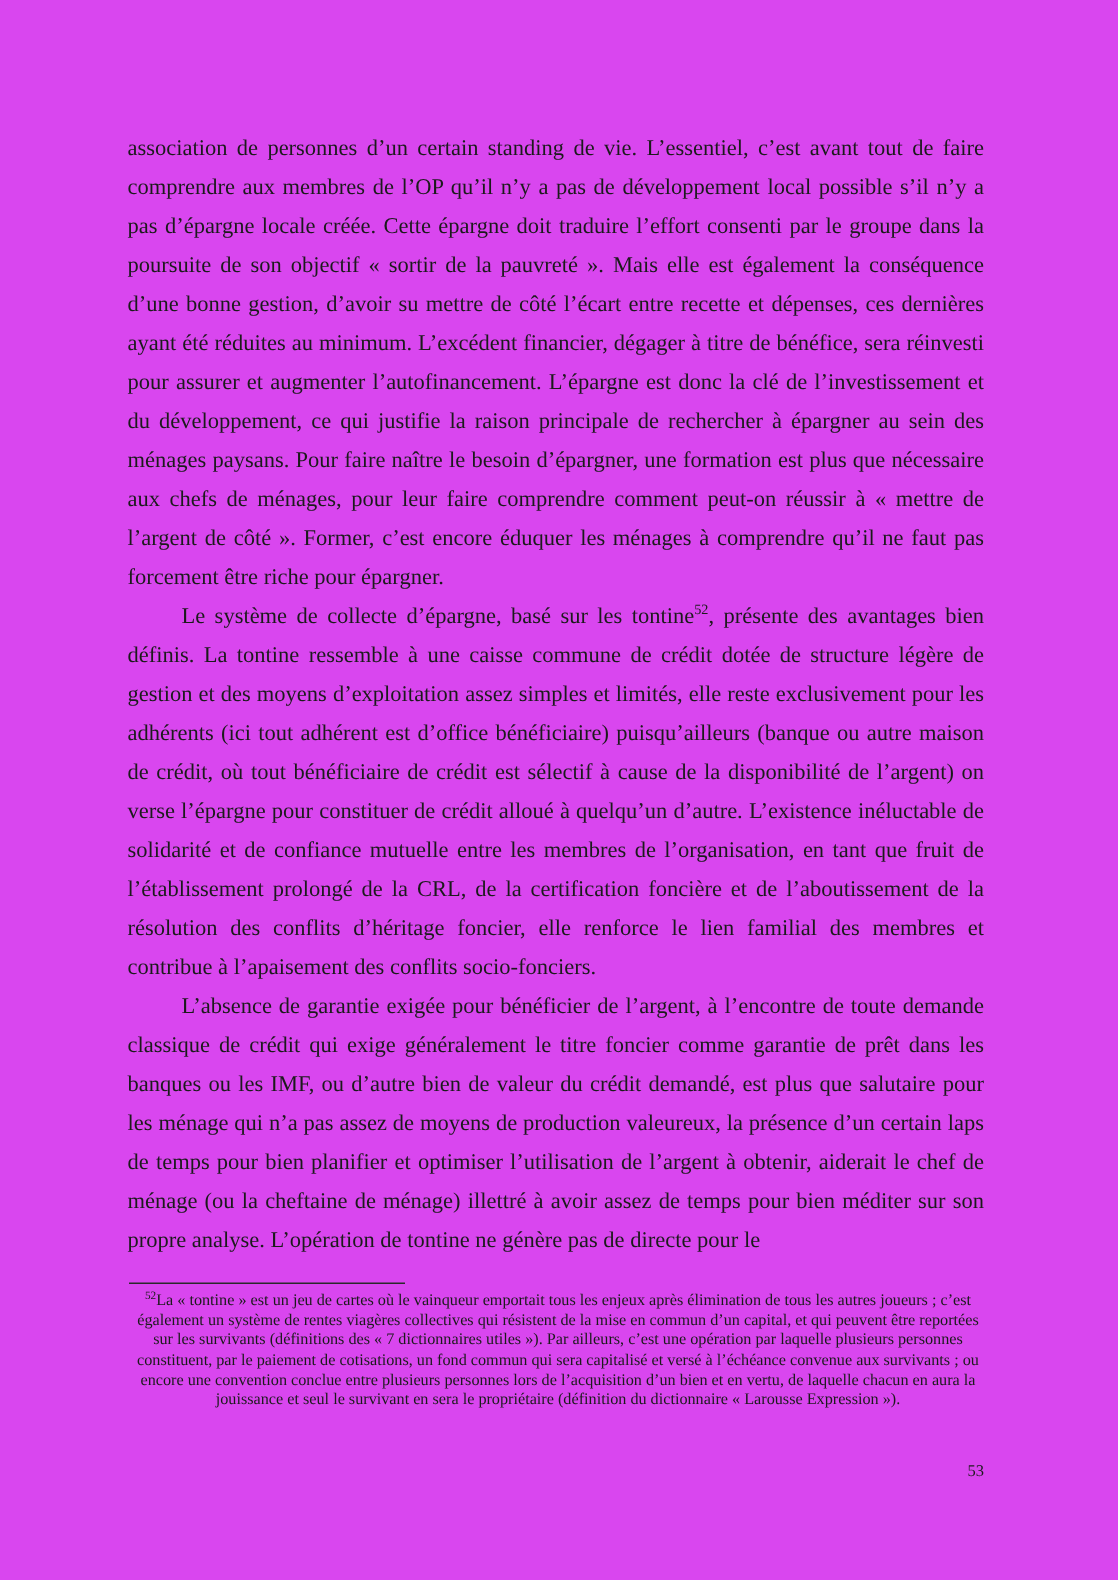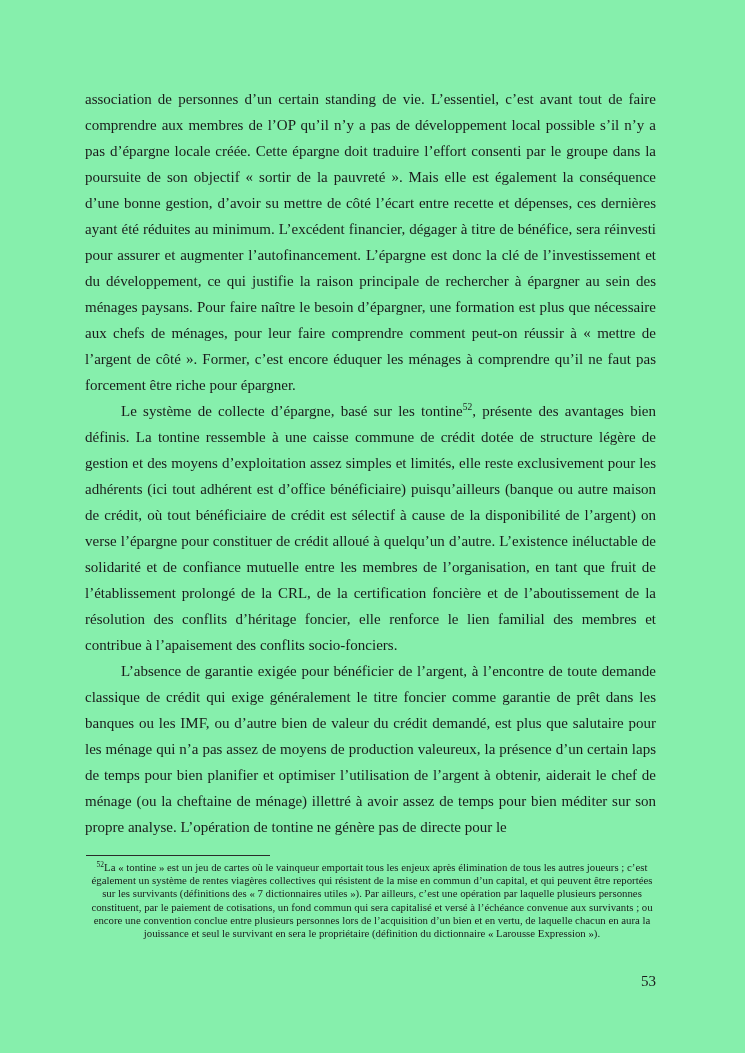--- a/index.html
+++ b/index.html
@@ -4,21 +4,21 @@
 <style>
   html, body {
     margin: 0;
     padding: 0;
     background: #ffffff;
   }
   .page {
     position: relative;
     width: 745px;
     height: 1053px;
-    background: #86efac;
+    background: #d946ef;
     font-family: "Liberation Serif", "DejaVu Serif", serif;
     color: #1b1b1b;
     overflow: hidden;
   }
   .body-text {
     position: absolute;
     left: 85px;
     top: 86px;
     width: 571px;
     font-size: 15px;
@@ -56,21 +56,21 @@
   }
   .fn-marker {
     font-size: 7.5px;
     line-height: 0;
     vertical-align: 4px;
   }
   .page-number {
     position: absolute;
     top: 972px;
     right: 89px;
-    font-size: 15px;
+    font-size: 11px;
     line-height: 18px;
     color: #1b1b1b;
   }
 </style>
 </head>
 <body>
 
 <div class="page">
 
   <div class="body-text">

